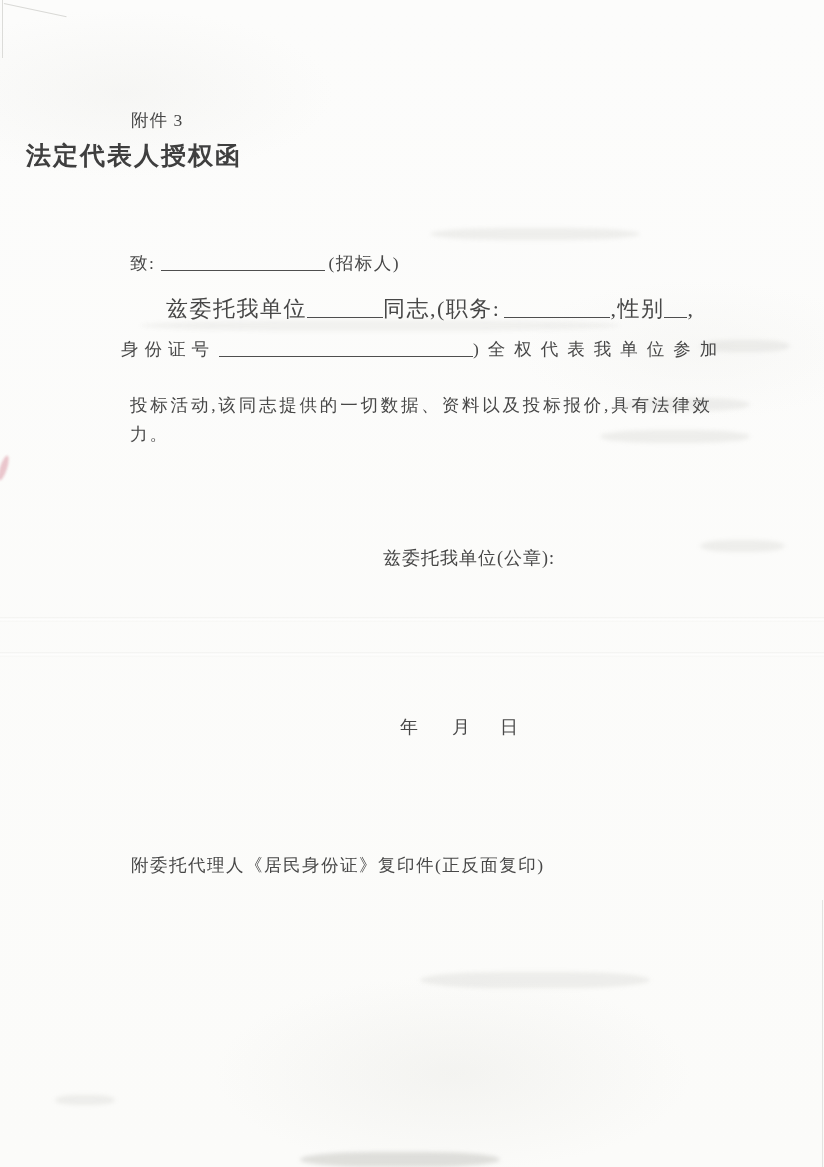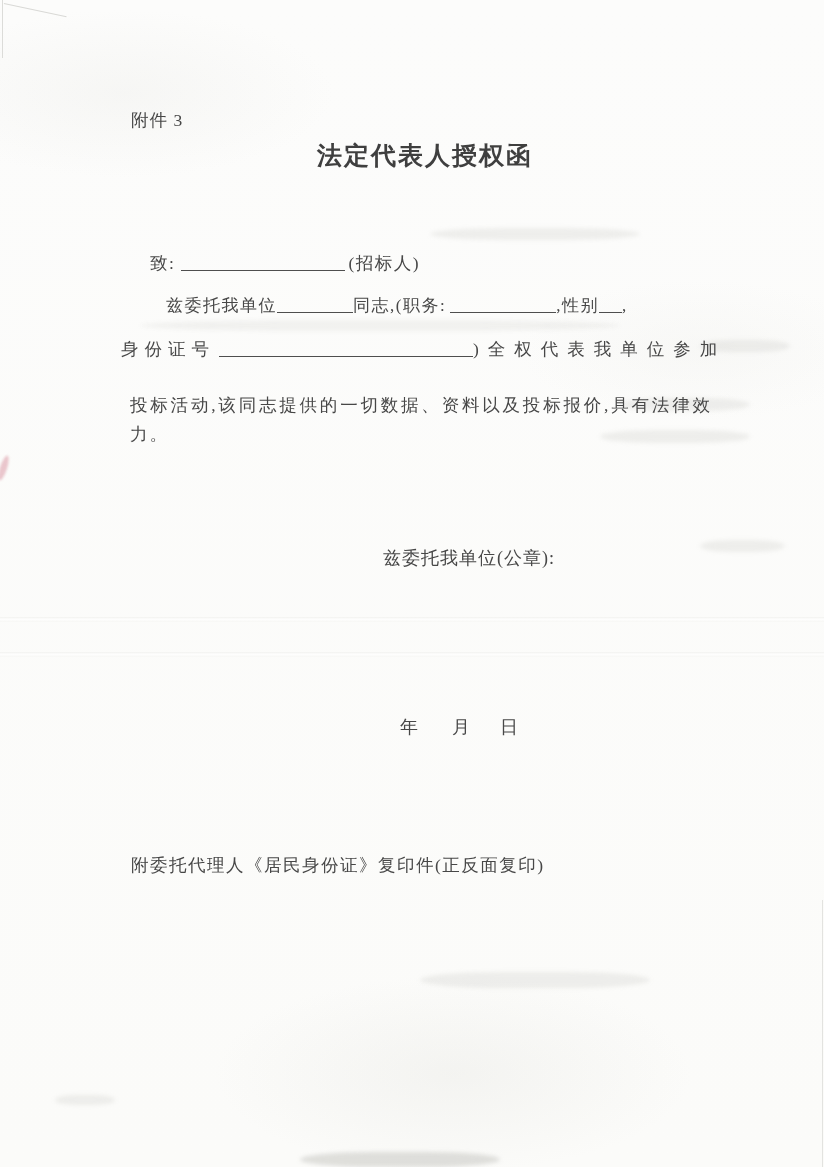--- a/index.html
+++ b/index.html
@@ -12,23 +12,23 @@
   .page{
     position:absolute;inset:0;
     background:
       radial-gradient(ellipse 300px 120px at 15% 8%, rgba(235,235,232,.35), transparent 70%),
       radial-gradient(ellipse 260px 100px at 85% 30%, rgba(238,238,235,.3), transparent 70%),
       radial-gradient(ellipse 340px 140px at 55% 92%, rgba(232,232,228,.4), transparent 70%),
       linear-gradient(#fcfcfb,#fbfbf9);
   }
   .txt{position:absolute;white-space:nowrap;color:#474747;}
   .attachment{left:131px;top:108px;font-size:17.5px;letter-spacing:1px;}
-  .title{left:26px;right:0;top:139px;text-align:center;font-size:25px;font-weight:bold;letter-spacing:2px;color:#3f3f3f;}
-  .l1{left:130px;top:250px;font-size:17.5px;letter-spacing:1.5px;margin-left:20px;}
-  .l2{left:166px;top:293px;font-size:17px;letter-spacing:1.5px;}
+  .title{left:26px;right:0;top:139px;text-align:left;font-size:25px;font-weight:bold;letter-spacing:2px;color:#3f3f3f;}
+  .l1{left:130px;top:250px;font-size:17.5px;letter-spacing:1.5px;}
+  .l2{left:166px;top:293px;font-size:22px;letter-spacing:1.5px;}
   .l3{left:121px;top:336px;font-size:17.5px;}
   .l3 .sp1{letter-spacing:6px;}
   .l3 .sp2{letter-spacing:9px;}
   .l4{left:130px;top:393px;font-size:17.5px;letter-spacing:2.8px;text-align:center;}
   .l5{left:130px;top:422px;font-size:17.5px;letter-spacing:2px;}
   .bidder-label{left:383px;top:546px;font-size:18px;letter-spacing:1px;}
   .legalrep-label{left:268px;top:637px;font-size:18px;letter-spacing:1px;}
   .date-line{left:400px;top:715px;font-size:18px;display:flex;}
   .date-line .y{margin-right:34px;}
   .date-line .m{margin-right:30px;}

